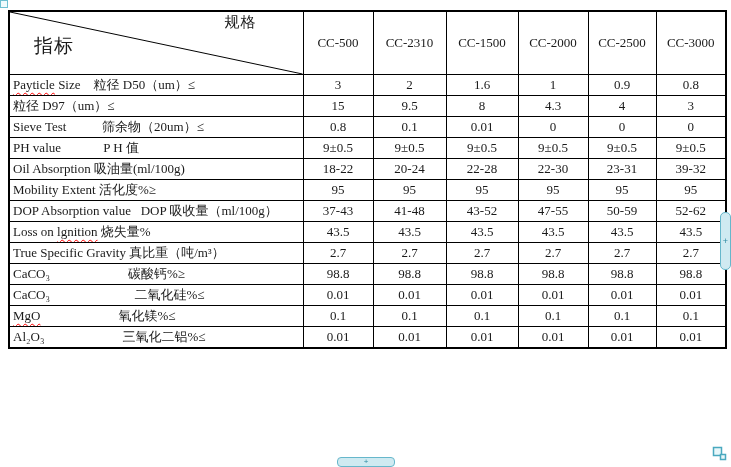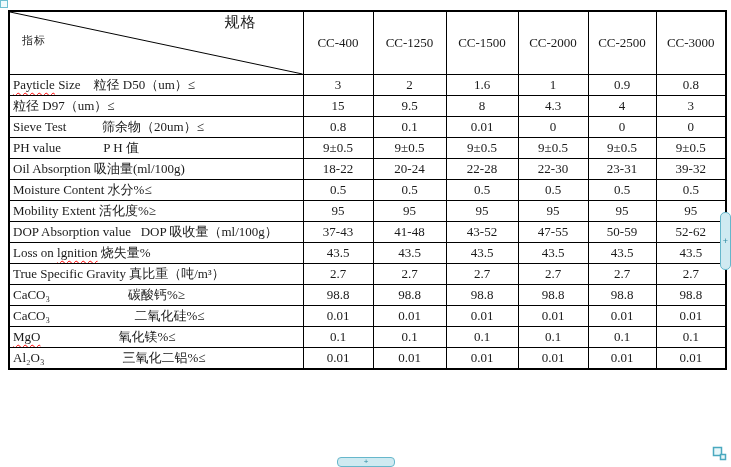--- a/index.html
+++ b/index.html
@@ -21,21 +21,21 @@
     overflow:hidden;
   }
   thead th{height:60px;text-align:center;vertical-align:middle;}
   tbody td{height:20px;vertical-align:middle;padding:0;}
   td.label-cell{white-space:pre;text-align:left;padding-left:3px;}
   td.val{text-align:center;}
 
   th.corner{position:relative;padding:0;}
   th.corner svg{position:absolute;left:0;top:0;width:100%;height:100%;display:block;}
   .corner-top{position:absolute;right:46px;top:1px;font-size:15px;letter-spacing:1px;}
-  .corner-bottom{position:absolute;left:12px;top:21px;font-size:11px;letter-spacing:1px;}
+  .corner-bottom{position:absolute;left:24px;top:21px;font-size:19px;letter-spacing:1px;}
 
   .squiggle{
     text-decoration-line:underline;
     text-decoration-style:wavy;
     text-decoration-color:#ff0000;
     text-decoration-thickness:1px;
     text-underline-offset:3px;
     margin-top:48px;
   }
 
@@ -76,22 +76,22 @@
     </colgroup>
     <thead>
       <tr>
         <th class="corner">
           <svg viewBox="0 0 294 62" preserveAspectRatio="none">
             <line x1="0" y1="0" x2="294" y2="62" stroke="#000" stroke-width="1"></line>
           </svg>
           <span class="corner-top">规格</span>
           <span class="corner-bottom">指标</span>
         </th>
-        <th>CC-400</th>
-        <th>CC-1250</th>
+        <th>CC-500</th>
+        <th>CC-2310</th>
         <th>CC-1500</th>
         <th>CC-2000</th>
         <th>CC-2500</th>
         <th>CC-3000</th>
       </tr>
     </thead>
     <tbody>
         <tr>
       <td class="label-cell"><span class="lb-before"></span><span class="lb-mis squiggle">Payticle</span><span class="lb-after"> Size    粒径 D50（um）≤</span></td>
       <td class="val">3</td>
@@ -131,29 +131,20 @@
         <tr>
       <td class="label-cell"><span class="lb-before">Oil Absorption 吸油量(ml/100g)</span><span class="lb-mis squiggle"></span><span class="lb-after"></span></td>
       <td class="val">18-22</td>
       <td class="val">20-24</td>
       <td class="val">22-28</td>
       <td class="val">22-30</td>
       <td class="val">23-31</td>
       <td class="val">39-32</td>
     </tr>
         <tr>
-      <td class="label-cell"><span class="lb-before">Moisture Content 水分%≤</span><span class="lb-mis squiggle"></span><span class="lb-after"></span></td>
-      <td class="val">0.5</td>
-      <td class="val">0.5</td>
-      <td class="val">0.5</td>
-      <td class="val">0.5</td>
-      <td class="val">0.5</td>
-      <td class="val">0.5</td>
-    </tr>
-        <tr>
       <td class="label-cell"><span class="lb-before">Mobility Extent 活化度%≥</span><span class="lb-mis squiggle"></span><span class="lb-after"></span></td>
       <td class="val">95</td>
       <td class="val">95</td>
       <td class="val">95</td>
       <td class="val">95</td>
       <td class="val">95</td>
       <td class="val">95</td>
     </tr>
         <tr>
       <td class="label-cell"><span class="lb-before">DOP Absorption value   DOP 吸收量（ml/100g）</span><span class="lb-mis squiggle"></span><span class="lb-after"></span></td>

